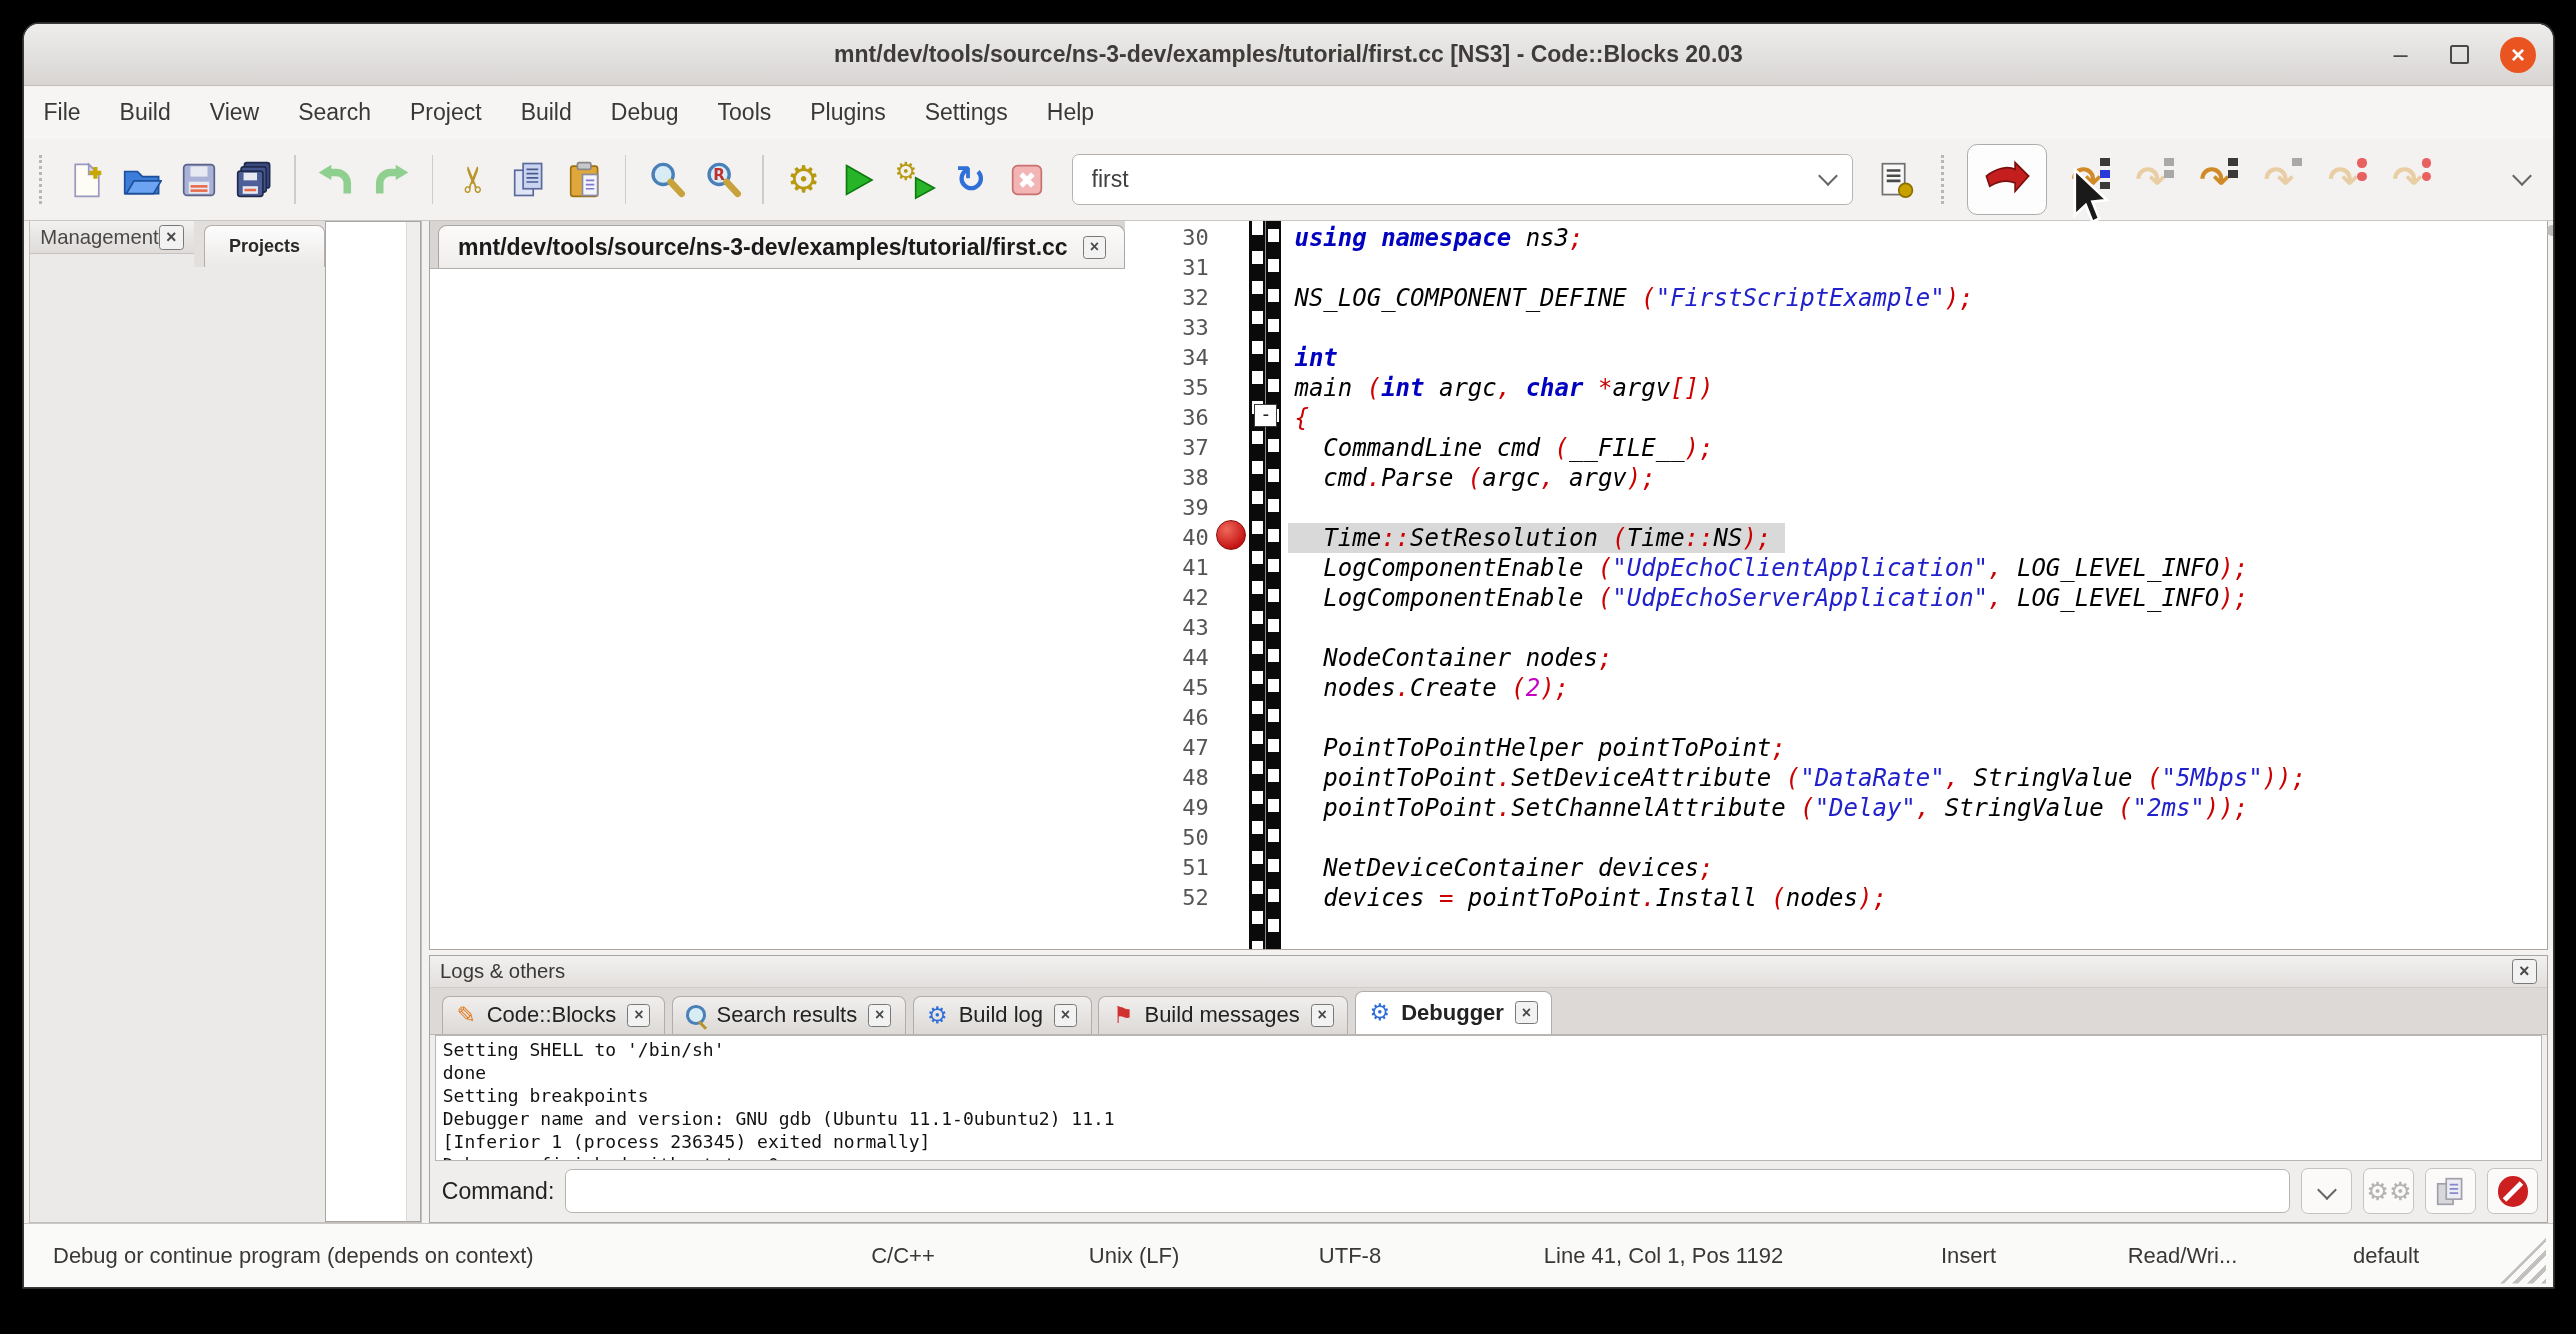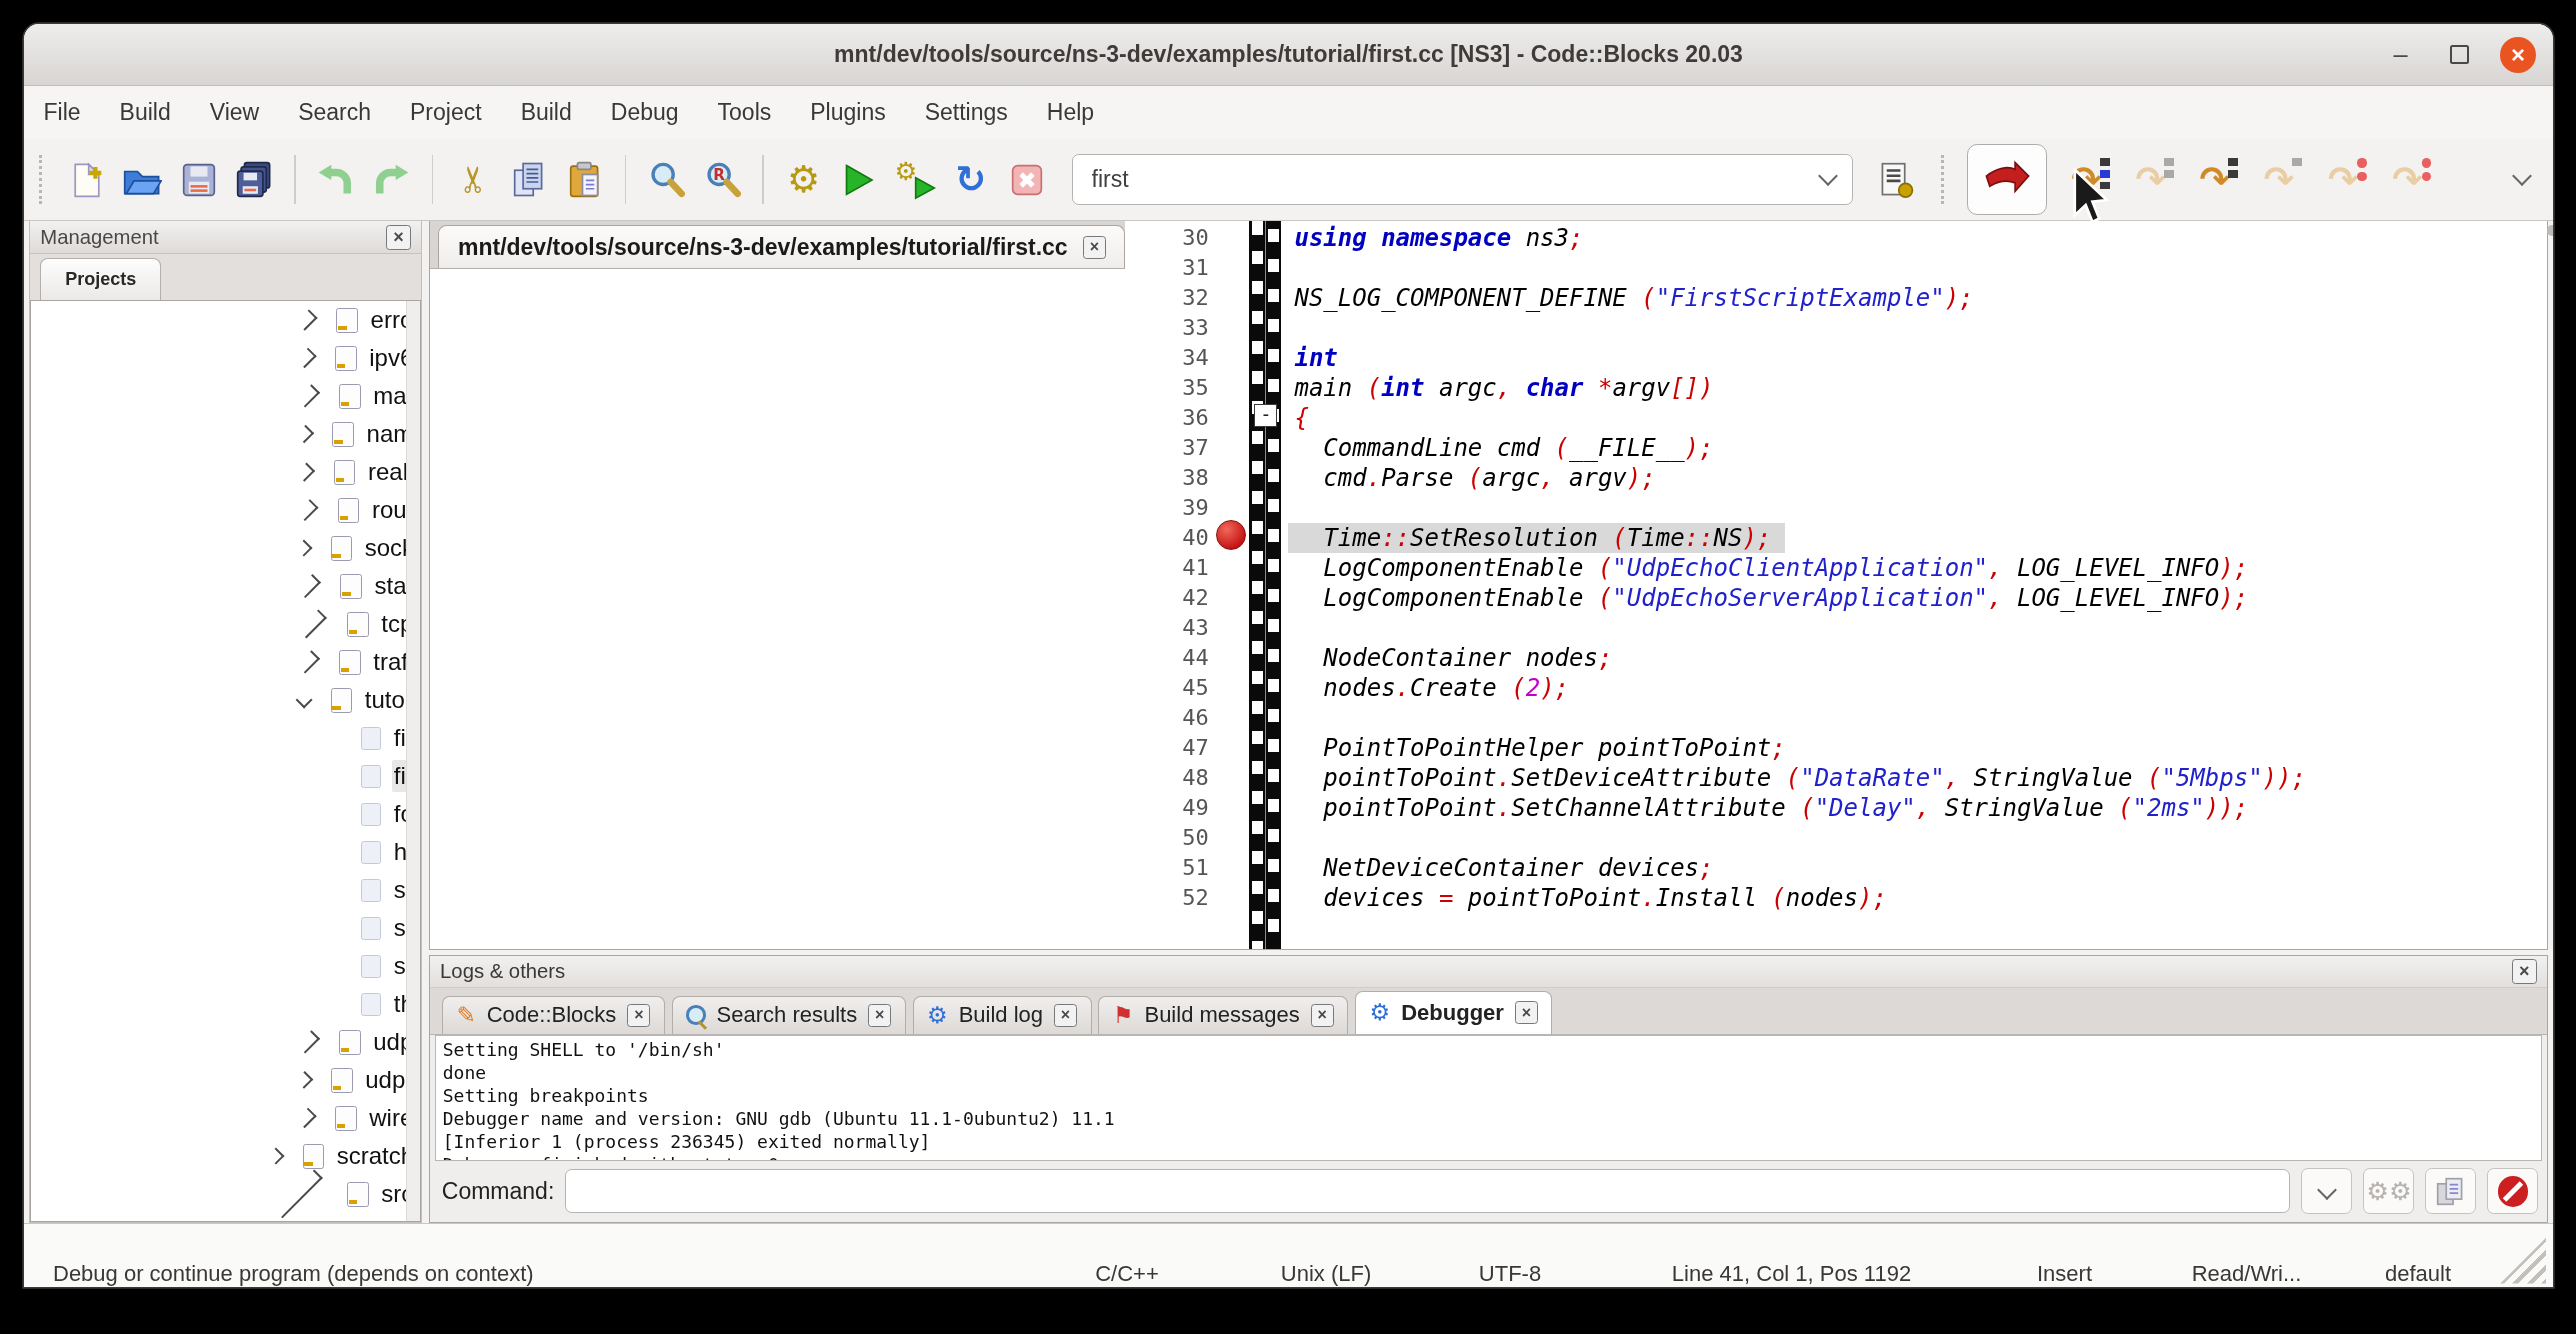--- a/index.html
+++ b/index.html
@@ -38,21 +38,21 @@
   .mk.blue{background:#2a3ad8;}
   .mk.gray{background:#a8a8a8;}
   .mk.red{background:#e86060;border-radius:50%;width:9.3px;height:9.3px;}
   .tb-end-chev{margin-left:auto;margin-right:24px;}
   .cursor-overlay{position:absolute;left:2073px;top:168px;z-index:50;}
 
   
   .main{flex:1;display:flex;padding:0 5.1px;gap:6.8px;min-height:0;}
 
   
-  .sidebar{width:391px;flex:none;display:flex;flex-direction:column;background:#eceae8;border:1.7px solid #c2bfbd;border-top:none;}
+  .sidebar{width:391px;flex:none;display:flex;background:#eceae8;border:1.7px solid #c2bfbd;border-top:none;}
   .mgmt-caption{height:32px;background:linear-gradient(#f2f1f0,#dedbd9);border-bottom:1.7px solid #c5c2c0;display:flex;align-items:center;padding:0 10.2px;font-size:20.3px;color:#4a4744;flex:none;}
   .closebox{width:23px;height:23px;border:1.7px solid #787878;border-radius:3.4px;display:flex;align-items:center;justify-content:center;font-size:18px;color:#4a4a4a;font-weight:bold;background:#f2f2f2;flex:none;}
   .ml-auto{margin-left:auto;}
   .ptabs{height:46px;display:flex;align-items:flex-end;padding-left:10.2px;background:#e2dfdd;flex:none;}
   .ptab{height:41px;padding:0 24px;background:linear-gradient(#fdfdfd,#ebe9e7);border:1.7px solid #b2afad;border-bottom:none;border-radius:7.6px 7.6px 0 0;display:flex;align-items:center;font-size:18px;font-weight:bold;color:#2a2825;}
   .tree{flex:1;background:#fff;border:1.7px solid #a8a5a3;position:relative;overflow:hidden;}
   .trow{height:38px;display:flex;align-items:center;font-size:24px;color:#111;white-space:nowrap;}
   .tchev{border:solid #4a4a4a;border-width:0 2.5px 2.5px 0;padding:5.1px;margin-right:20.3px;flex:none;}
   .tchev.right{transform:rotate(-45deg);}
   .tchev.down{transform:rotate(45deg);}
@@ -105,21 +105,21 @@
   .logtext{flex:1;background:#fff;border:1.7px solid #b8b5b2;margin:0 5.1px;overflow:hidden;padding:2.5px 6.8px;font-family:"DejaVu Sans Mono",monospace;font-size:18px;line-height:23px;color:#111;}
   .cmdrow{height:53px;display:flex;align-items:center;padding:4.2px 8.5px;gap:11px;flex:none;}
   .cmdlabel{font-size:23px;color:#222;padding-left:3.4px;}
   .cmdinput{flex:1;height:42px;border:1.7px solid #b5b2af;border-radius:6.8px;background:#fff;font-size:22px;padding:0 12px;font-family:"Liberation Sans",sans-serif;outline:none;}
   .cmdbtn{width:49px;height:44px;border:1.7px solid #c5c2c0;border-radius:6.8px;background:#fbfaf9;display:flex;align-items:center;justify-content:center;flex:none;}
   .gears-gray{font-size:25.4px;color:#b5b2af;font-family:"DejaVu Sans",sans-serif;}
   .noentry{width:30.5px;height:30.5px;border-radius:50%;background:#cc1f1f;position:relative;}
   .noentry::after{content:"";position:absolute;left:3.4px;top:12.7px;width:24px;height:5.1px;background:#fff;transform:rotate(-45deg);}
 
   
-  .statusbar{height:63px;background:#fafaf9;border-top:1.7px solid #c9c6c4;display:flex;align-items:flex-end;font-size:22px;color:#3a3734;flex:none;}
+  .statusbar{height:63px;background:#fafaf9;border-top:1.7px solid #c9c6c4;display:flex;align-items:center;font-size:22px;color:#3a3734;flex:none;gap:32px;}
   .sfield{text-align:center;white-space:nowrap;overflow:hidden;}
   .sfield:nth-child(1){flex:1;text-align:left;padding-left:29px;}
   .sfield:nth-child(2){width:212px;}
   .sfield:nth-child(3){width:186px;}
   .sfield:nth-child(4){width:182px;}
   .sfield:nth-child(5){width:381px;}
   .sfield:nth-child(6){width:165px;}
   .sfield:nth-child(7){width:199px;}
   .sfield:nth-child(8){width:144px;}
   .grip-corner{width:46px;height:46px;align-self:flex-end;margin:0 6.8px 3.4px 10.2px;background:repeating-linear-gradient(135deg,#c2bfbd 0 4.2px,transparent 4.2px 10.2px);clip-path:polygon(100% 0,100% 100%,0 100%);}

